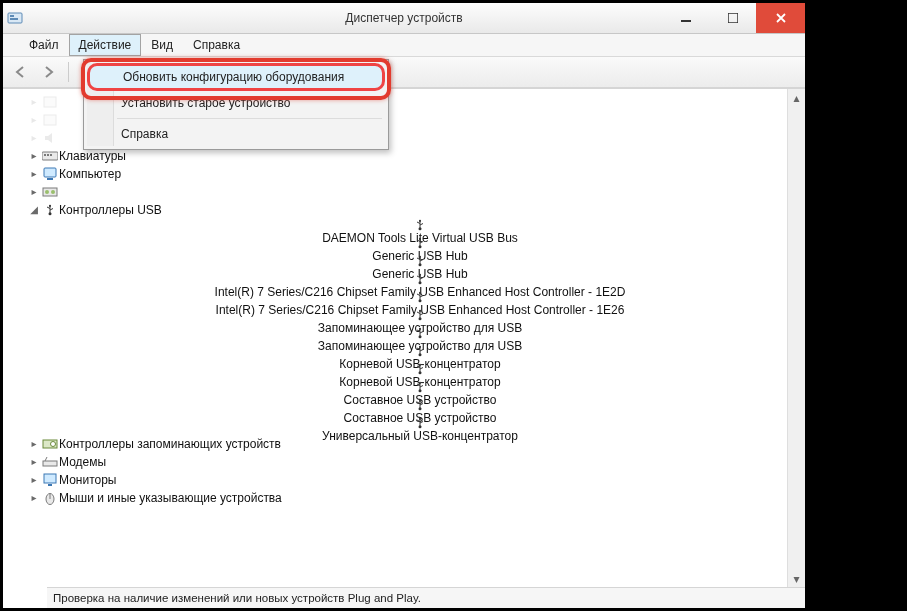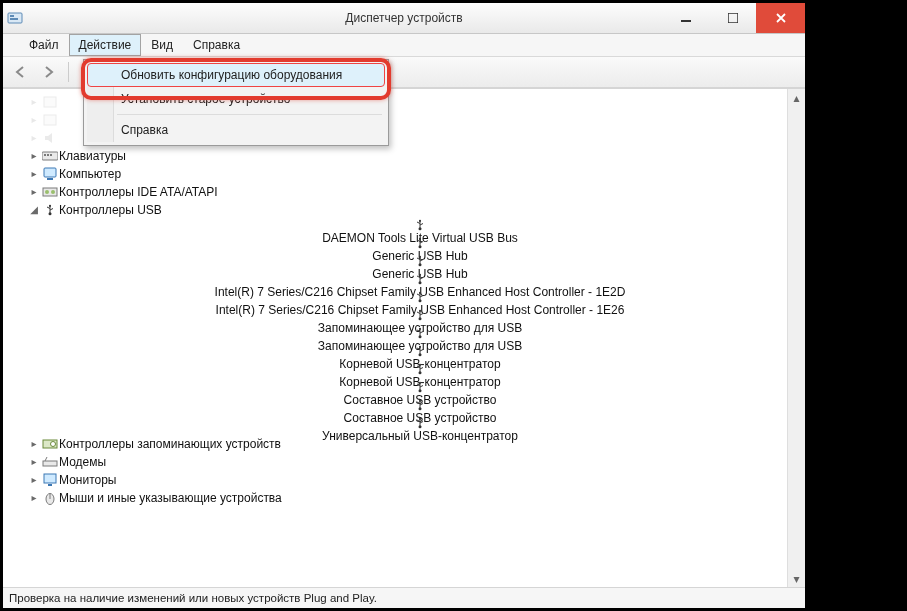--- a/index.html
+++ b/index.html
@@ -18,36 +18,36 @@
   .menuitem{padding:0 10px;display:flex;align-items:center;color:#222;}
   .menuitem.open{background:#def1fb;border:1px solid #a3a3a3;padding:0 9px;}
   
   .toolbar{height:30px;background:linear-gradient(#fafafa,#ececec);border-bottom:1px solid #d5d5d5;display:flex;align-items:center;padding:0 6px;gap:4px;}
   .tbtn{width:22px;height:22px;display:flex;align-items:center;justify-content:center;border:1px solid transparent;border-radius:2px;}
   .tsep{width:1px;height:20px;background:#ccc;margin:0 3px;}
   
   .dropdown{position:absolute;left:80px;top:56px;width:298px;background:#f3f3f3;border:1px solid #9a9a9a;box-shadow:2px 3px 6px rgba(0,0,0,.25);z-index:20;padding:3px;}
   .dropdown .iconcol{position:absolute;left:3px;top:3px;bottom:3px;width:26px;background:#eee;border-right:1px solid #dcdcdc;}
   .dd-item{position:relative;height:24px;display:flex;align-items:center;padding-left:34px;font-size:12px;color:#222;}
-  .dd-item.hover{background:#def1fb;border:1px solid #ef4444;border-radius:4px;padding-left:33px;height:22px;}
+  .dd-item.hover{background:#def1fb;border:3px solid #ef4444;border-radius:10px;padding-left:33px;height:22px;}
   .dd-sep{height:1px;background:#dcdcdc;margin:3px 3px 3px 30px;}
   .dd-highlight-ring{position:absolute;left:-6px;top:-5px;right:-6px;height:34px;border:4px solid #e23b2e;border-radius:10px;box-shadow:0 0 4px rgba(226,59,46,.5);pointer-events:none;z-index:5;}
   
   .client{flex:1;display:flex;overflow:hidden;border-top:1px solid #d5d5d5;position:relative;}
   .tree{flex:1;overflow:hidden;background:#fff;padding:4px 0 4px 6px;position:relative;}
   .scrollbar{width:17px;background:#f0f0f0;border-left:1px solid #dedede;display:flex;flex-direction:column;align-items:center;justify-content:space-between;}
   .scrollbar .arrow{height:17px;width:100%;display:flex;align-items:center;justify-content:center;color:#666;}
   .node{display:flex;align-items:center;height:18px;white-space:nowrap;font-size:12px;color:#111;}
   .node .expander{width:14px;display:flex;align-items:center;justify-content:center;color:#6a6a6a;font-size:10px;line-height:1;}
   .node .icon{width:18px;display:flex;align-items:center;justify-content:center;}
   .lvl1{padding-left:18px;}
   .lvl2{padding-left:44px;flex-direction:column;}
   .hidden-under-menu{opacity:.15;}
   
-  .statusbar{height:20px;border-top:1px solid #d5d5d5;background:#f6f6f6;display:flex;align-items:center;padding:0 6px;font-size:11.5px;color:#222;}
+  .statusbar{height:20px;border-top:1px solid #d5d5d5;background:#f6f6f6;display:flex;align-items:center;padding:0 6px;font-size:11.5px;color:#222;margin-left:44px;}
   
   .ico-usb{width:12px;height:12px;}
 </style>
 </head>
 <body>
 
 <div class="frame">
 
   <div class="titlebar">
     <span class="app-icon">
@@ -162,21 +162,20 @@
         </div>
         <div class="node lvl1">
           <span class="expander">▸</span>
           <span class="icon">
             <svg width="16" height="12">
               <rect x="1" y="2" width="14" height="8" fill="#e9e9e9" stroke="#7a7a7a"></rect>
               <circle cx="5" cy="6" r="2" fill="#9abf6d"></circle>
               <circle cx="11" cy="6" r="2" fill="#9abf6d"></circle>
             </svg>
           </span>
-          <span>Контроллеры IDE ATA/ATAPI</span>
         </div>
         <div class="node lvl1">
           <span class="expander">◢</span>
           <span class="icon">
             <svg class="ico-usb" viewBox="0 0 16 16">
               <circle cx="8" cy="13" r="2" fill="#333"></circle>
               <path d="M8 13 V3 M8 6 L4 4 M8 8 L12 6" stroke="#333" stroke-width="1.3" fill="none"></path>
               <circle cx="8" cy="2.5" r="1.4" fill="#333"></circle>
             </svg>
           </span>

